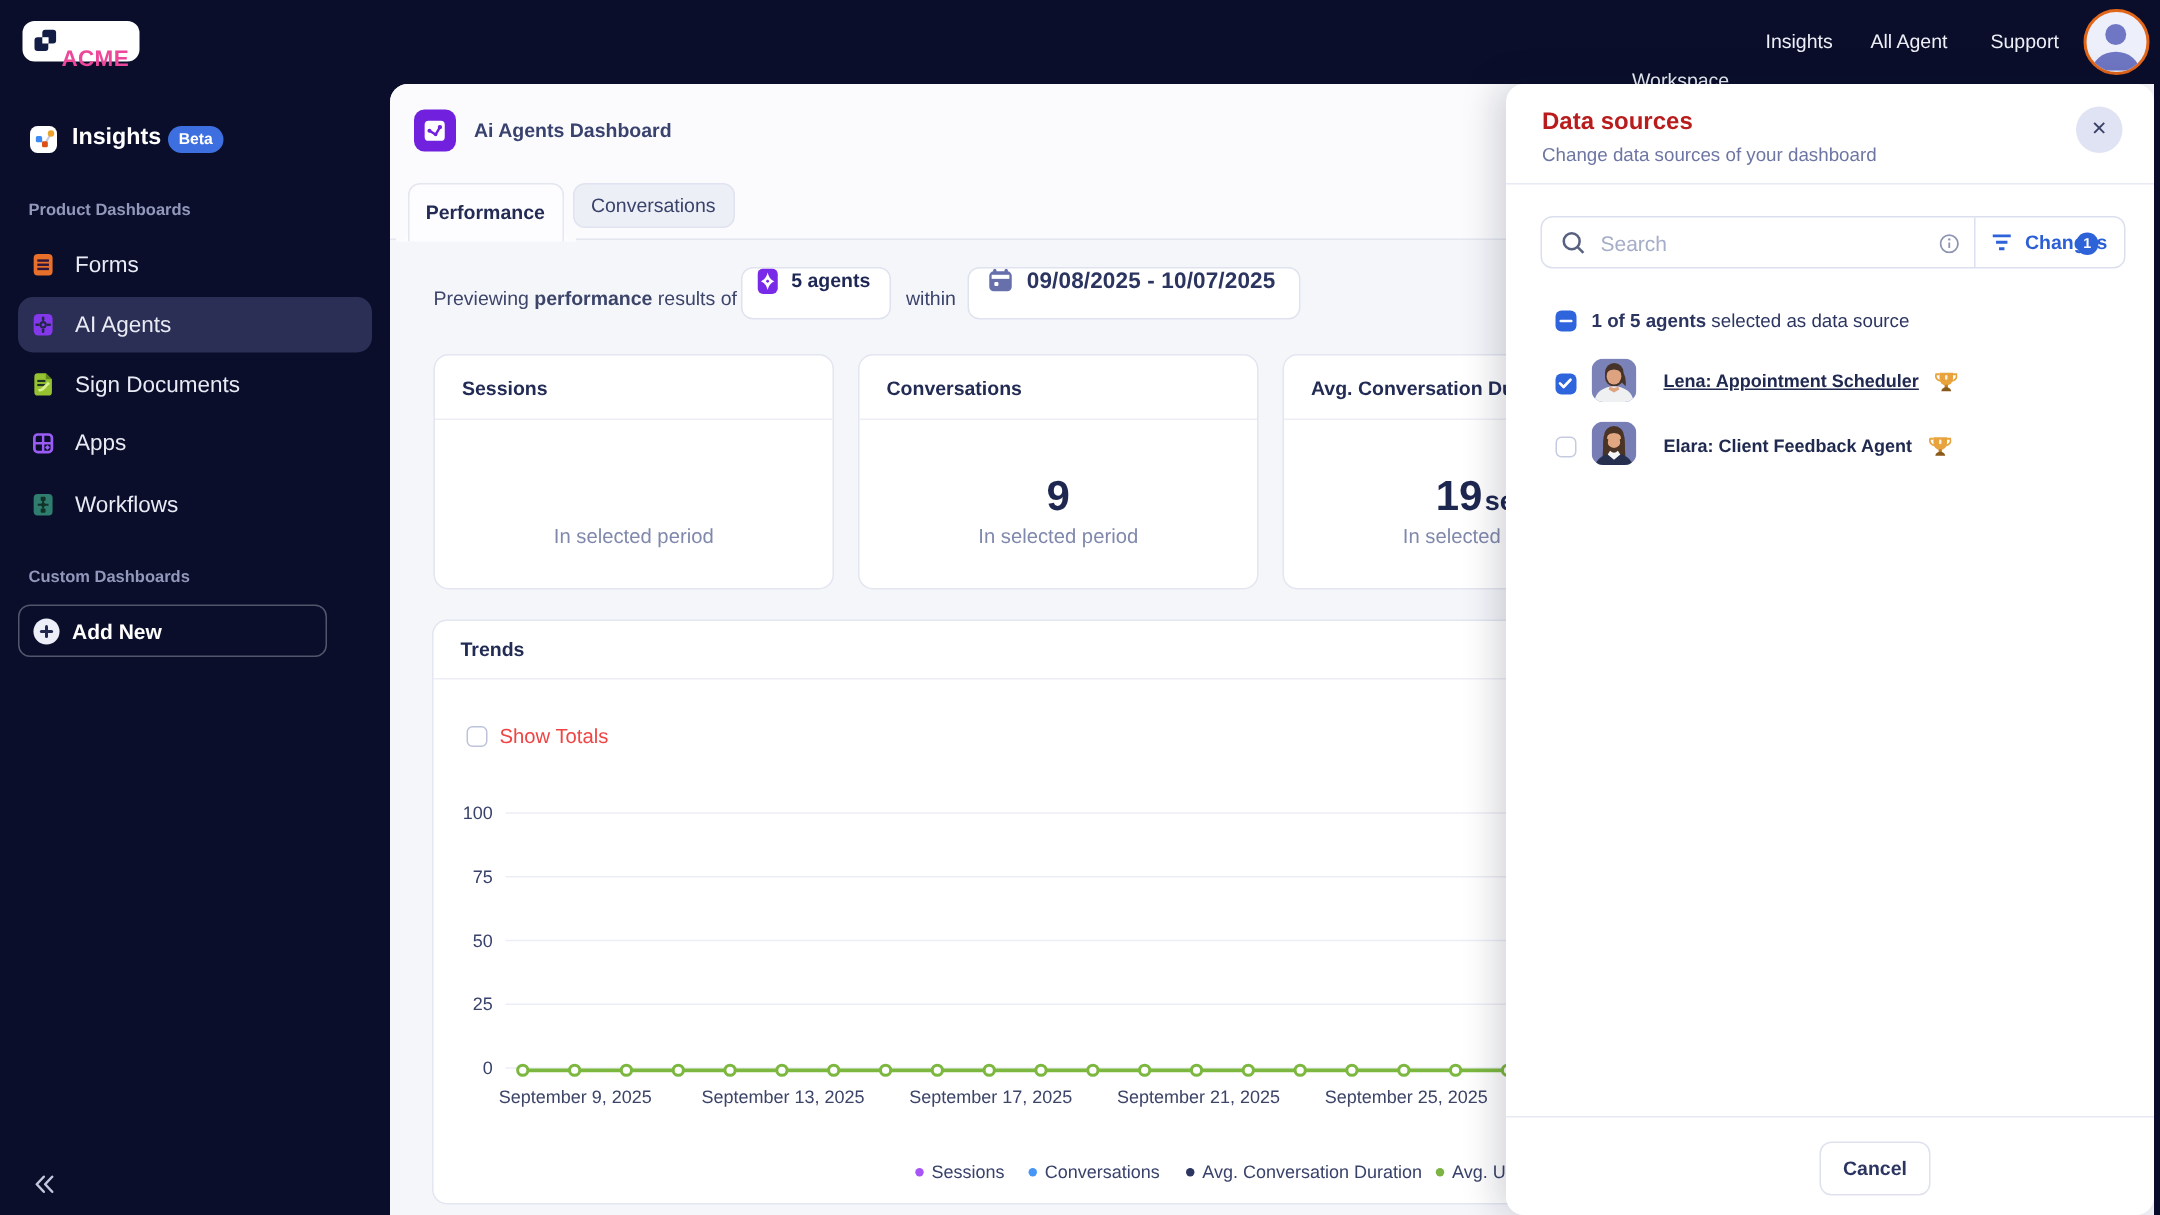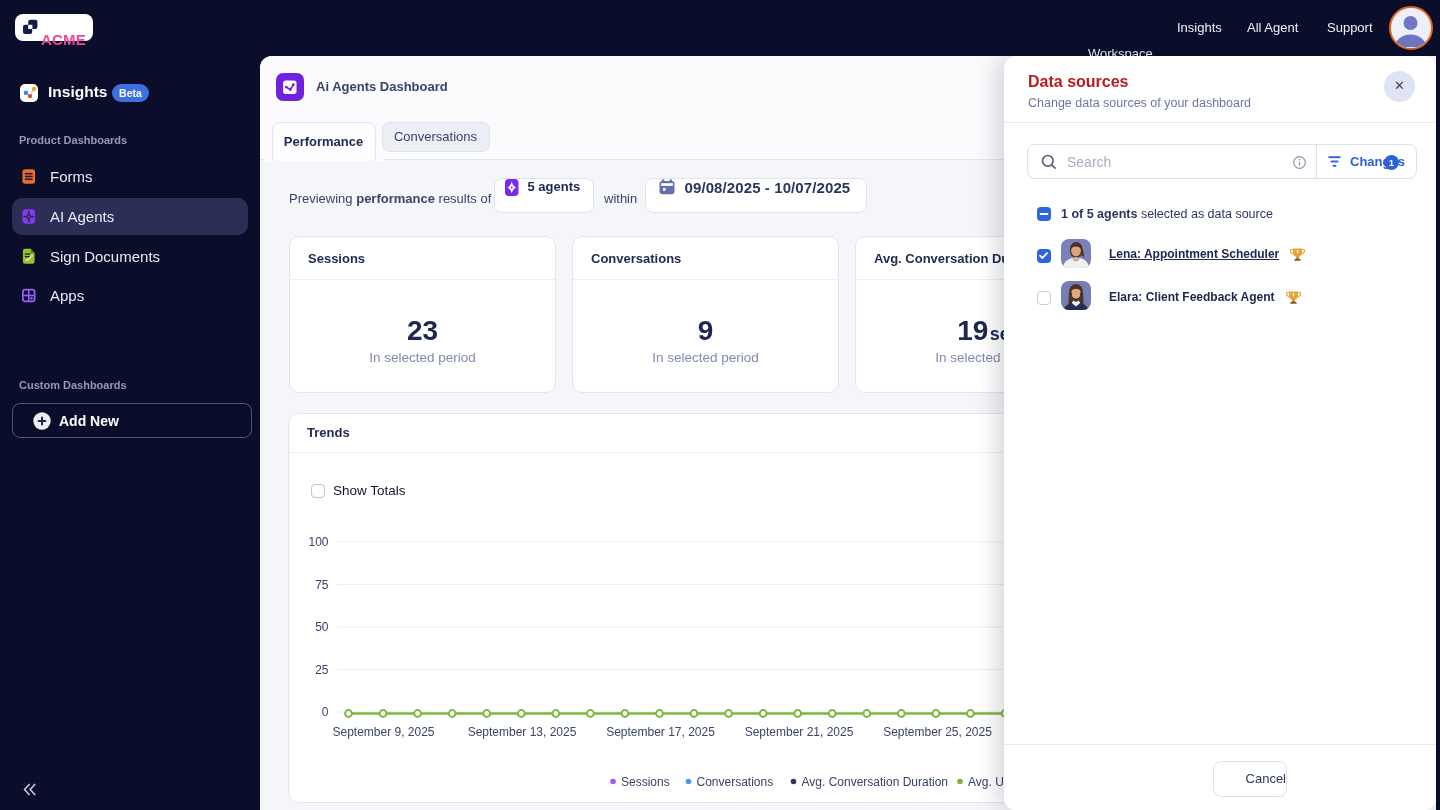--- a/index.html
+++ b/index.html
@@ -110,24 +110,34 @@
   </div>
   <div class="menu-item" style="top:221px;">
     <svg class="mi-ico" viewBox="0 0 15 18">
       <rect x="1" y="2.5" width="13" height="13" rx="2.5" fill="none" stroke="#9a5cf5" stroke-width="2"></rect>
       <rect x="6.6" y="2.5" width="1.8" height="13" fill="#9a5cf5"></rect>
       <rect x="1" y="8.1" width="13" height="1.8" fill="#9a5cf5"></rect>
       <rect x="9.4" y="10.8" width="2.6" height="2.6" fill="#9a5cf5" transform="rotate(45 10.7 12.1)"></rect>
     </svg>
     Apps
   </div>
+  <div class="menu-item" style="top:261.5px;">
+    <svg class="mi-ico" viewBox="0 0 15 18">
+      <rect x="0.5" y="1" width="14" height="16" rx="3" fill="#2e7d6e"></rect>
+      <rect x="5.7" y="3" width="3.6" height="3.2" rx="0.8" fill="#123128"></rect>
+      <rect x="5.7" y="11.8" width="3.6" height="3.2" rx="0.8" fill="#123128"></rect>
+      <path d="M7.5 6.2 v5.6 M3.5 9 h8" stroke="#123128" stroke-width="1.4"></path>
+      <path d="M7.5 9 m-2.2 0 l2.2-2.2 2.2 2.2 -2.2 2.2 z" fill="#123128"></path>
+    </svg>
+    Workflows
+  </div>
 
   <div class="side-label" style="top:323px;">Custom Dashboards</div>
 
-  <div class="abs" style="left:12px; top:347px; width:240px; height:35px; border:1px solid rgba(255,255,255,0.3); border-radius:8px; display:flex; align-items:center; padding-left:20px; color:#fff; font-size:14px; font-weight:bold;">
+  <div class="abs" style="left:12px; top:347px; width:206px; height:35px; border:1px solid rgba(255,255,255,0.3); border-radius:8px; display:flex; align-items:center; padding-left:9px; color:#fff; font-size:14px; font-weight:bold;">
     <svg width="18" height="18" viewBox="0 0 18 18" style="margin-right:8px;">
       <circle cx="9" cy="9" r="8.7" fill="#eceef8"></circle>
       <rect x="4.6" y="8" width="8.8" height="2" rx="1" fill="#20284e"></rect>
       <rect x="8" y="4.6" width="2" height="8.8" rx="1" fill="#20284e"></rect>
     </svg>
     Add New
   </div>
 
   <svg class="abs" style="left:22px; top:726px;" width="15" height="15" viewBox="0 0 15 15">
     <path d="M7.2 2.5 L2.5 7.5 L7.2 12.5 M12.8 2.5 L8.1 7.5 L12.8 12.5" fill="none" stroke="#c2c7dd" stroke-width="1.7" stroke-linecap="round" stroke-linejoin="round"></path>
@@ -172,42 +182,41 @@
       <rect x="10.7" y="0.2" width="2.2" height="3.6" rx="1.1" fill="#6770ab"></rect>
       <rect x="2.1" y="4.2" width="11.8" height="2.7" fill="#fff"></rect>
       <rect x="3.9" y="9" width="2.7" height="2.7" rx="0.7" fill="#fff"></rect>
     </svg>
     <span style="font-weight:bold; font-size:15px; letter-spacing:0.1px; color:#2b3560;">09/08/2025 - 10/07/2025</span>
   </div>
 
   <div class="card" style="left:29px; top:180px; width:267px; height:157px;">
     <div class="card-title" style="top:14px;">Sessions</div>
     <div class="abs" style="left:0; top:42px; width:100%; border-top:1px solid #edeef5;"></div>
-    <div class="metric-val" style="top:78px;">23</div>
     <div class="metric-sub" style="top:113px;">In selected period</div>
   </div>
   <div class="card" style="left:312px; top:180px; width:267px; height:157px;">
     <div class="card-title" style="top:14px;">Conversations</div>
     <div class="abs" style="left:0; top:42px; width:100%; border-top:1px solid #edeef5;"></div>
     <div class="metric-val" style="top:78px;">9</div>
     <div class="metric-sub" style="top:113px;">In selected period</div>
   </div>
   <div class="card" style="left:595px; top:180px; width:267px; height:157px;">
     <div class="card-title" style="top:14px;">Avg. Conversation Duration</div>
     <div class="abs" style="left:0; top:42px; width:100%; border-top:1px solid #edeef5;"></div>
     <div class="metric-val" style="top:78px;">19<span style="font-size:18px;"> sec</span></div>
     <div class="metric-sub" style="top:113px;">In selected period</div>
   </div>
 
   <div class="card" style="left:28px; top:357px; width:1119px; height:390px;">
     <div class="card-title" style="top:11px;">Trends</div>
     <div class="abs" style="left:0; top:38px; width:100%; border-top:1px solid #edeef5;"></div>
 
     <div class="abs" style="left:22px; top:70px; width:14px; height:14px; border:1.5px solid #bcc3da; border-radius:4px; background:#fff;"></div>
-    <span class="abs" style="left:44px; top:69px; font-size:13.5px; color:#0f172a;">Show Totals</span>
+    <span class="abs" style="left:44px; top:69px; font-size:13.5px; color:#ef4444;">Show Totals</span>
 
     <svg class="abs" style="left:0; top:0;" width="1117" height="388" viewBox="0 0 1117 388">
       <g stroke="#eceef5" stroke-width="1">
         <line x1="48" y1="128" x2="1092" y2="128"></line>
         <line x1="48" y1="170.5" x2="1092" y2="170.5"></line>
         <line x1="48" y1="213" x2="1092" y2="213"></line>
         <line x1="48" y1="255.5" x2="1092" y2="255.5"></line>
         <line x1="48" y1="298" x2="1092" y2="298"></line>
       </g>
       <g font-size="12" fill="#39426b" text-anchor="end">
@@ -347,14 +356,14 @@
   <span class="row-name" style="left:105px; top:234px;">Elara: Client Feedback Agent</span>
   <svg class="abs" style="left:282px; top:233.5px;" width="15" height="15" viewBox="0 0 15 15">
     <path d="M3 1.5 h9 v4 a4.5 4.5 0 0 1 -9 0 z" fill="#e8a33d"></path>
     <path d="M3 2.5 H0.8 a3.2 3.2 0 0 0 3 4.4 M12 2.5 h2.2 a3.2 3.2 0 0 1 -3 4.4" fill="none" stroke="#e8a33d" stroke-width="1.2"></path>
     <rect x="6.4" y="9.5" width="2.2" height="2.5" fill="#c07f22"></rect>
     <path d="M4.2 13.8 a3.3 2.6 0 0 1 6.6 0 z" fill="#8a5a1a"></path>
     <rect x="6.7" y="3" width="1.6" height="3.2" rx="0.8" fill="#fff" opacity="0.85"></rect>
   </svg>
 
   <div class="abs" style="left:0; top:687.5px; width:100%; border-top:1px solid #e8eaf3;"></div>
-  <div class="abs" style="left:209px; top:705px; width:74px; height:36px; background:#fff; border:1px solid #dfe2ee; border-radius:8px; text-align:right; line-height:34px; font-size:13px; font-weight:normal; color:#2b3560;">Cancel</div>
+  <div class="abs" style="left:209px; top:705px; width:74px; height:36px; background:#fff; border:1px solid #dfe2ee; border-radius:8px; text-align:center; line-height:34px; font-size:13px; font-weight:bold; color:#2b3560;">Cancel</div>
 </div>
 
 </body></html>

